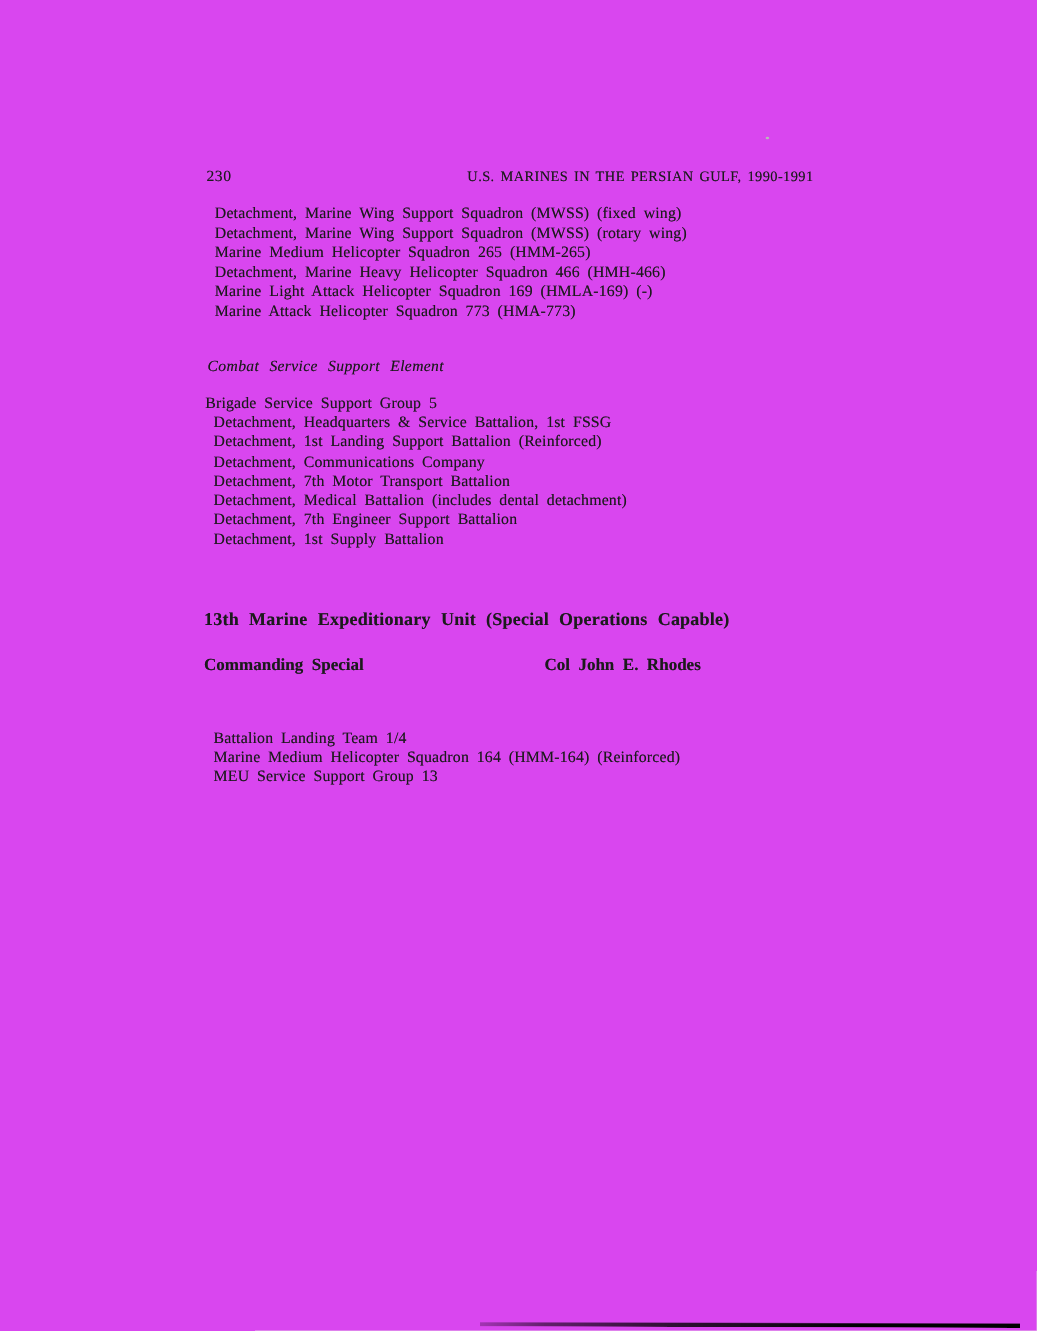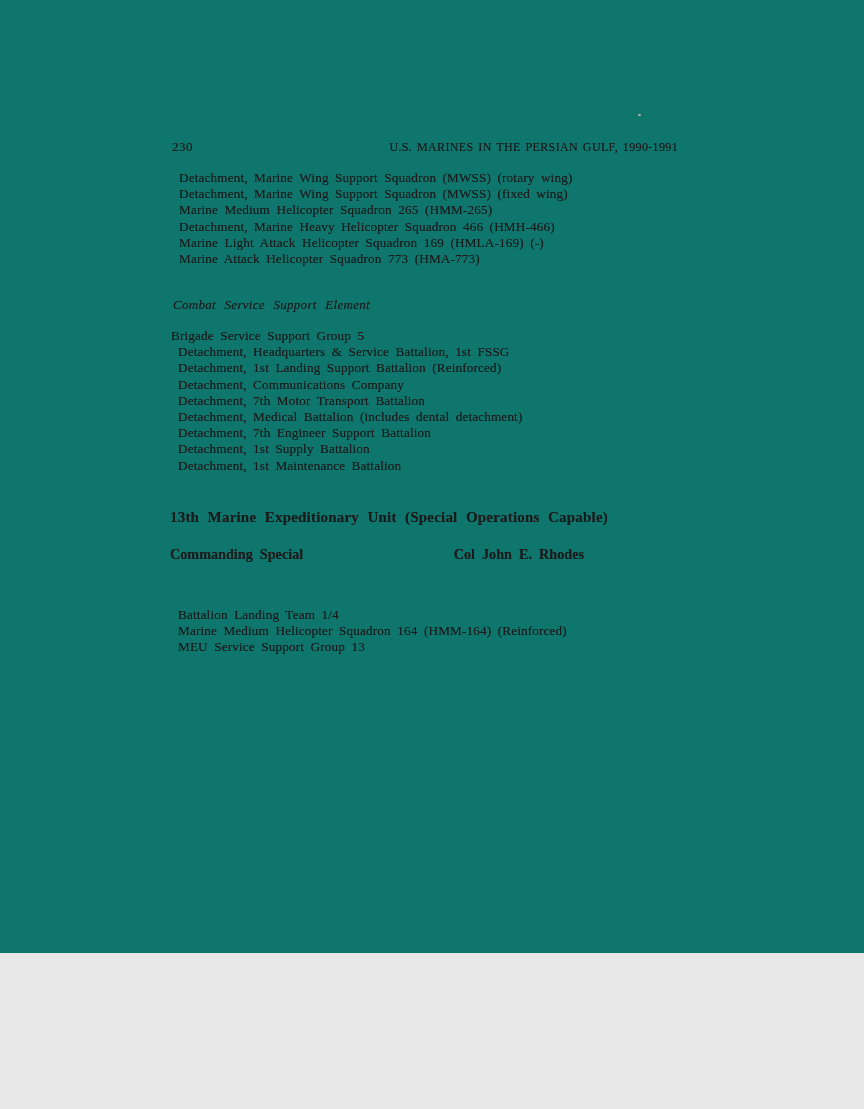--- a/index.html
+++ b/index.html
@@ -1,21 +1,21 @@
 <!DOCTYPE html>
 <html><head>
 <meta charset="utf-8">
 <style>
   * { margin: 0; padding: 0; box-sizing: border-box; }
   html, body { background: #e8e8e8; }
   .page {
     position: relative;
     width: 864px;
-    height: 953px;
-    background: #0f766e;
+    height: 1109px;
+    background: #d946ef;
     overflow: hidden;
     font-family: "Liberation Serif", "DejaVu Serif", serif;
     color: #1b1b1b;
   }
   
   .page .txt, .page .hdr { text-shadow: 0 0 0.45px rgba(20,20,20,0.55); }
 
   .header-row {
     position: absolute;
     left: 172px;
@@ -104,40 +104,39 @@
 <body>
 
 <div class="page">
 
   <div class="header-row">
     <span class="page-number hdr">230</span>
     <span class="running-header hdr">U.S. MARINES IN THE PERSIAN GULF, 1990-1991</span>
   </div>
 
   <div class="block-aviation">
+    <div class="body-line txt indent">Detachment, Marine Wing Support Squadron (MWSS) (fixed wing)</div>
     <div class="body-line txt indent">Detachment, Marine Wing Support Squadron (MWSS) (rotary wing)</div>
-    <div class="body-line txt indent">Detachment, Marine Wing Support Squadron (MWSS) (fixed wing)</div>
     <div class="body-line txt indent">Marine Medium Helicopter Squadron 265 (HMM-265)</div>
     <div class="body-line txt indent">Detachment, Marine Heavy Helicopter Squadron 466 (HMH-466)</div>
     <div class="body-line txt indent">Marine Light Attack Helicopter Squadron 169 (HMLA-169) (-)</div>
     <div class="body-line txt indent">Marine Attack Helicopter Squadron 773 (HMA-773)</div>
   </div>
 
   <div class="heading-italic txt">Combat Service Support Element</div>
 
   <div class="block-bssg">
     <div class="body-line txt">Brigade Service Support Group 5</div>
     <div class="body-line txt indent">Detachment, Headquarters &amp; Service Battalion, 1st FSSG</div>
     <div class="body-line txt indent">Detachment, 1st Landing Support Battalion (Reinforced)</div>
     <div class="body-line txt indent">Detachment, Communications Company</div>
     <div class="body-line txt indent">Detachment, 7th Motor Transport Battalion</div>
     <div class="body-line txt indent">Detachment, Medical Battalion (includes dental detachment)</div>
     <div class="body-line txt indent">Detachment, 7th Engineer Support Battalion</div>
     <div class="body-line txt indent">Detachment, 1st Supply Battalion</div>
-    <div class="body-line txt indent">Detachment, 1st Maintenance Battalion</div>
   </div>
 
   <div class="heading-bold txt">13th Marine Expeditionary Unit (Special Operations Capable)</div>
 
   <div class="co-row">
     <span class="txt">Commanding Special</span>
     <span class="txt">Col John E. Rhodes</span>
   </div>
 
   <div class="block-meu">

